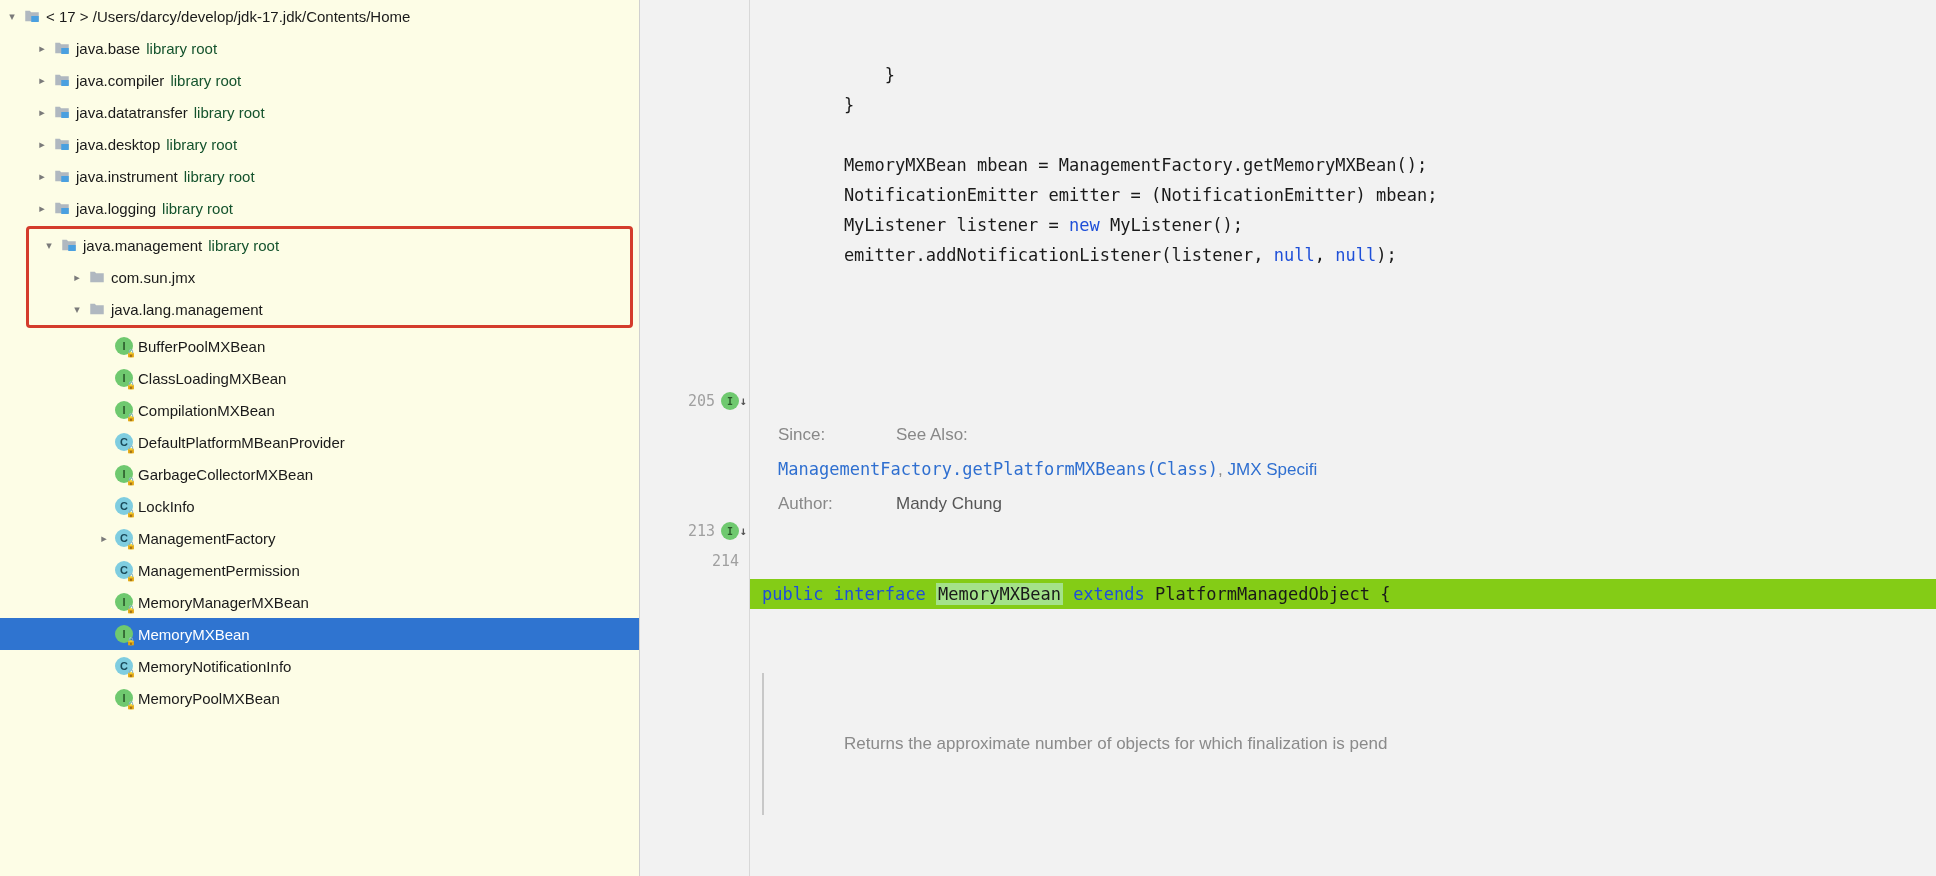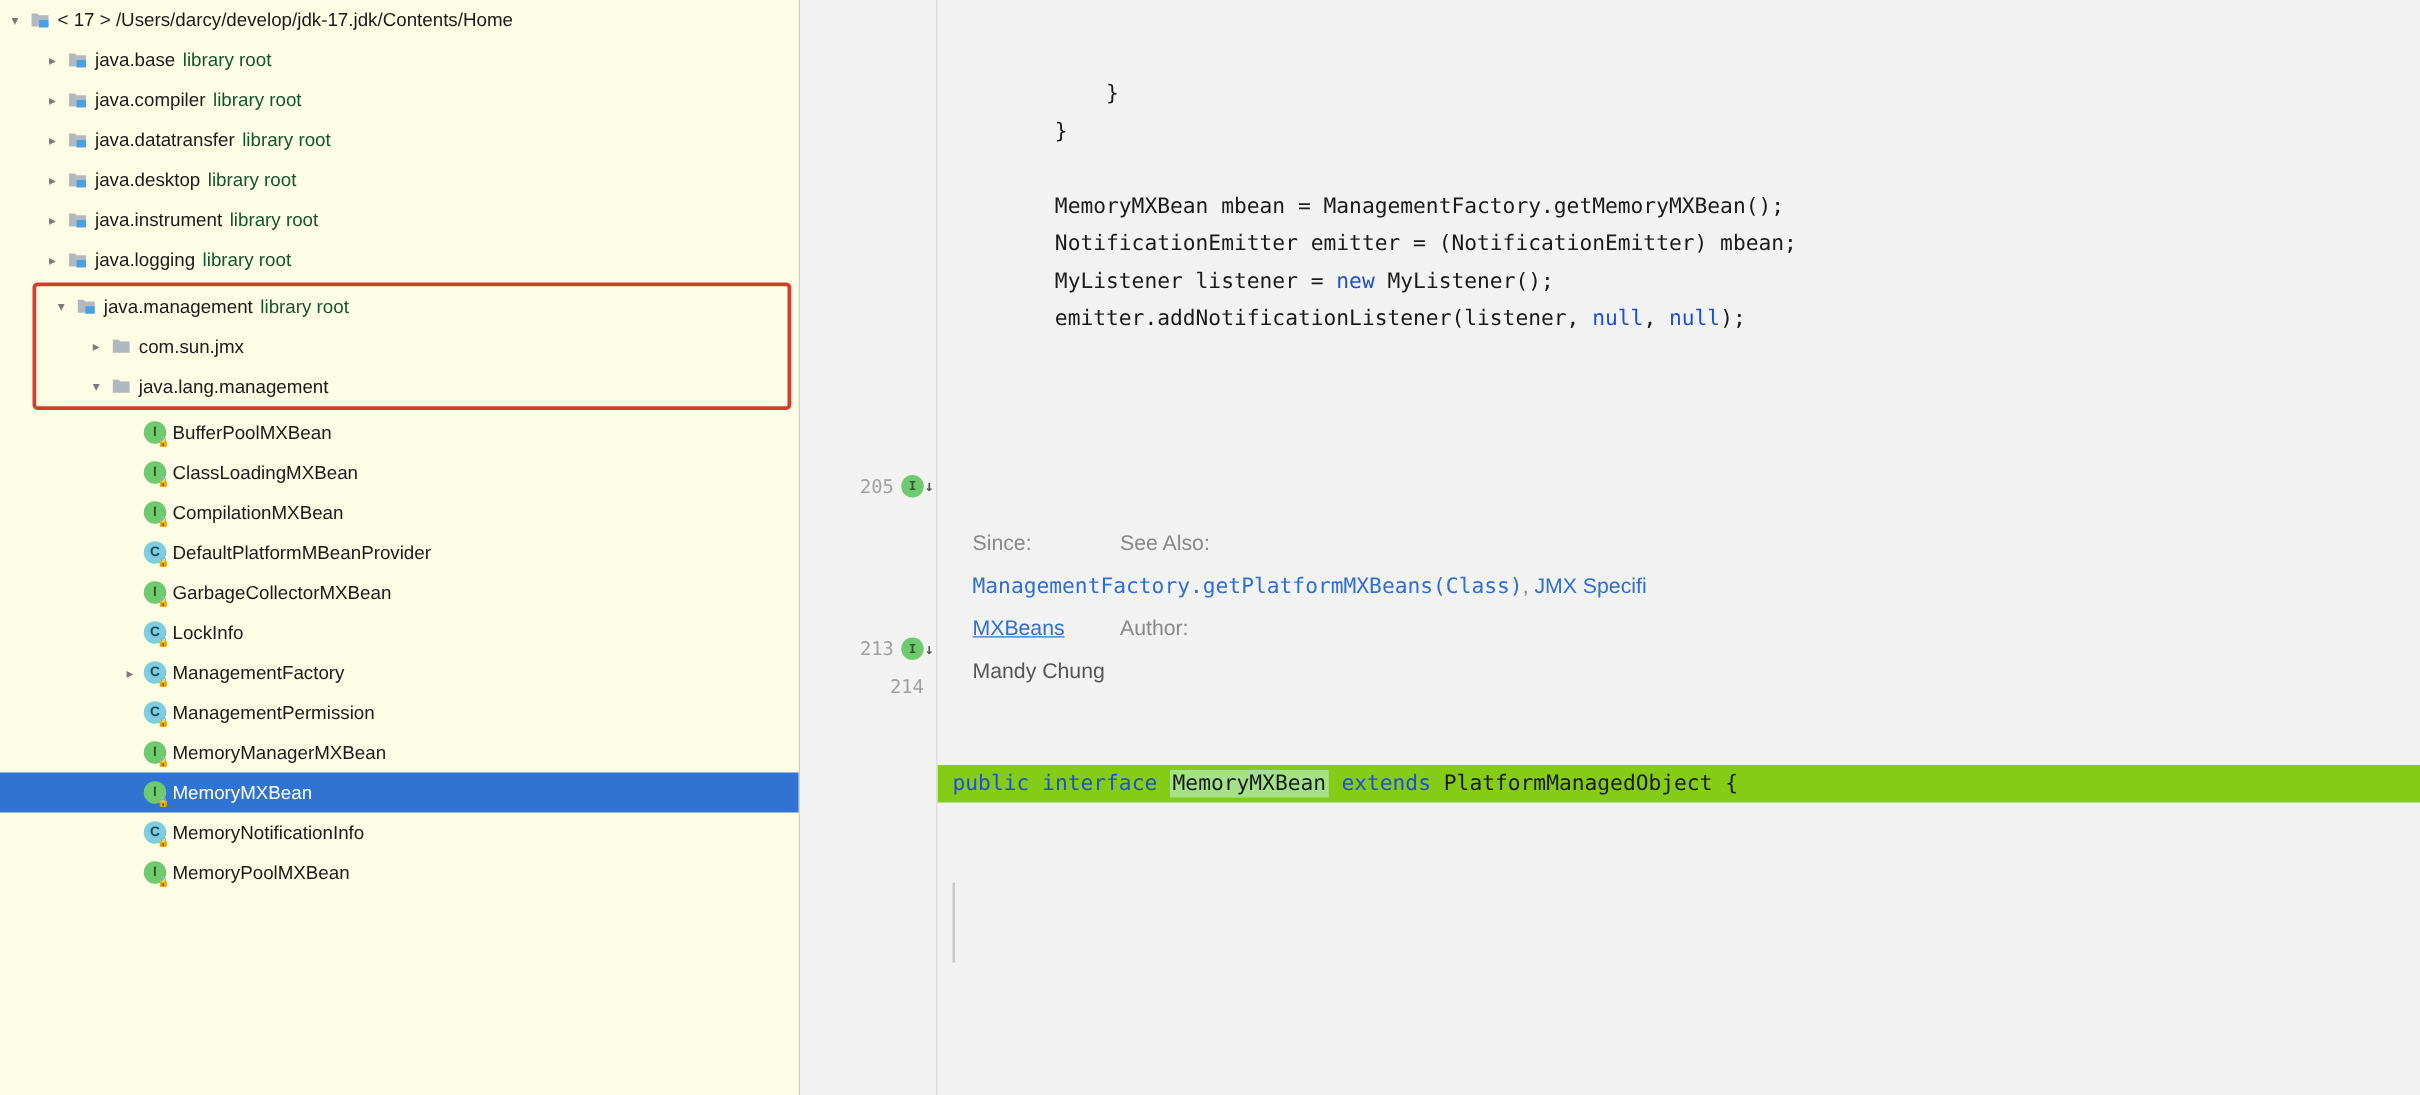--- a/index.html
+++ b/index.html
@@ -18,21 +18,21 @@
 .badge-i { background: #6fc96f; color: #2a5a2a; }
 .badge-c { background: #7fcde0; color: #1a4a5a; }
 .lock { position: absolute; right: -3px; bottom: -3px; font-size: 8px; color: #888; }
 .label { font-size: 15px; color: #1a1a1a; }
 .tree-row.selected .label { color: #fff; }
 .label-muted { color: #14532d; margin-left: 6px; }
 .root-path { color: #1a1a1a; }
 .highlight-box { border: 3px solid #d43c2c; border-radius: 4px; margin: 2px 6px 2px 26px; }
 .highlight-box .tree-row { padding-left: 0; }
 .gutter { width: 110px; background: #f2f2f2; border-right: 1px solid #d8d8d8; text-align: right; padding-top: 0; color: #a0a0a0; font-size: 15px; font-family: "SF Mono", Menlo, monospace; }
-.gutter-row { height: 30px; display: flex; align-items: flex-start; justify-content: flex-end; padding-right: 10px; gap: 6px; }
+.gutter-row { height: 30px; display: flex; align-items: flex-end; justify-content: flex-end; padding-right: 10px; gap: 6px; }
 .gutter-icon { width: 18px; height: 18px; border-radius: 50%; background: #6fc96f; display: inline-flex; align-items: center; justify-content: center; font-size: 10px; color: #2a5a2a; font-weight: 700; position: relative; }
 .gutter-icon::after { content: "↓"; position: absolute; right: -8px; font-size: 12px; color: #555; }
 .code { flex: 1; font-family: "SF Mono", Menlo, monospace; font-size: 17px; line-height: 30px; white-space: pre; overflow: hidden; color: #1a1a1a; }
 .code-line { height: 30px; padding-left: 12px; }
 .kw { color: #1e4fd8; }
 .hl { background: #a4e28a; padding: 1px 2px; }
 .link { color: #2f6fd0; }
 .underline { text-decoration: underline; }
 .doc-block { background: #f2f2f2; color: #8a8a8a; font-family: -apple-system, sans-serif; font-size: 17px; padding: 6px 0 6px 80px; line-height: 26px; border-left: 2px solid #c8c8c8; margin-left: 12px; margin-top: 4px; margin-bottom: 4px; }
 .doc-table { display: grid; grid-template-columns: 95px 1fr; gap: 4px 23px; padding-left: 28px; color: #888; font-family: -apple-system, sans-serif; font-size: 17px; line-height: 30px; }
@@ -243,24 +243,25 @@
       <div class="gutter-row">
           <span>214</span>
         </div>
     </div>
     <div class="code">
       <div id="snippet"><div class="code-line">            }</div><div class="code-line">        }</div><div class="code-line"></div><div class="code-line">        MemoryMXBean mbean = ManagementFactory.getMemoryMXBean();</div><div class="code-line">        NotificationEmitter emitter = (NotificationEmitter) mbean;</div><div class="code-line">        MyListener listener = <span class="kw">new</span> MyListener();</div><div class="code-line">        emitter.addNotificationListener(listener, <span class="kw">null</span>, <span class="kw">null</span>);</div></div>
       <div class="spacer"></div>
       <div class="doc-table">
         <div>Since:</div>
         <div>See Also:</div><div><span class="link mono-doc">ManagementFactory.getPlatformMXBeans(Class)</span><span>, </span><span class="link">JMX Specifi</span></div>
-        <div></div><div><span class="link underline">MXBeans</span></div>
+        <div></div>
         <div>Author:</div><div class="val">Mandy Chung</div>
       </div>
       <div class="code-line" style="background:#84cc16"><span class="kw">public</span> <span class="kw">interface</span> <span class="hl">MemoryMXBean</span> <span class="kw">extends</span> <span>PlatformManagedObject {</span></div>
       <div class="doc-block">
+        <div>Returns the approximate number of objects for which finalization is pend</div>
       </div>
       
       
       
     </div>
   </div>
 </div>
 
 </body></html>

